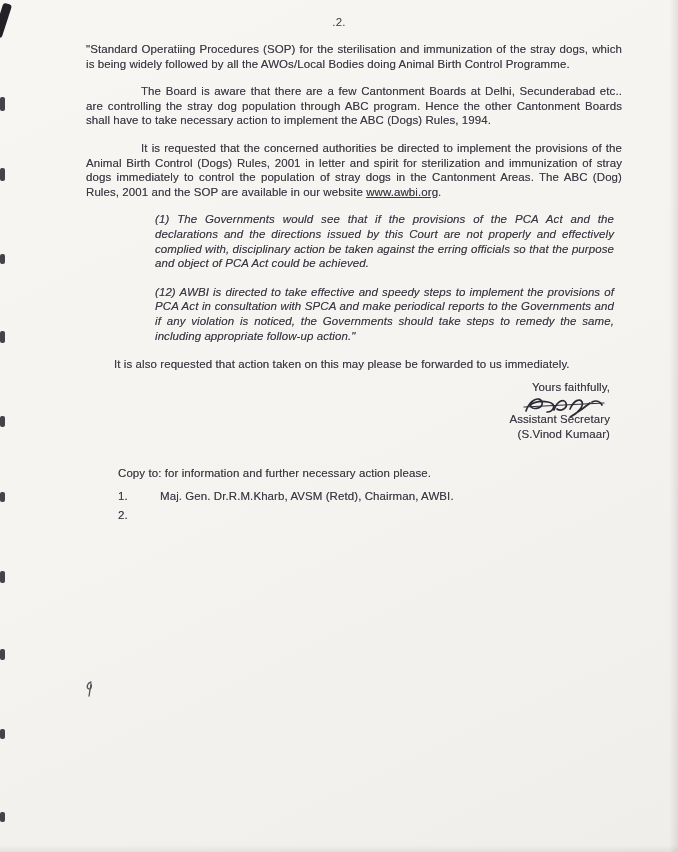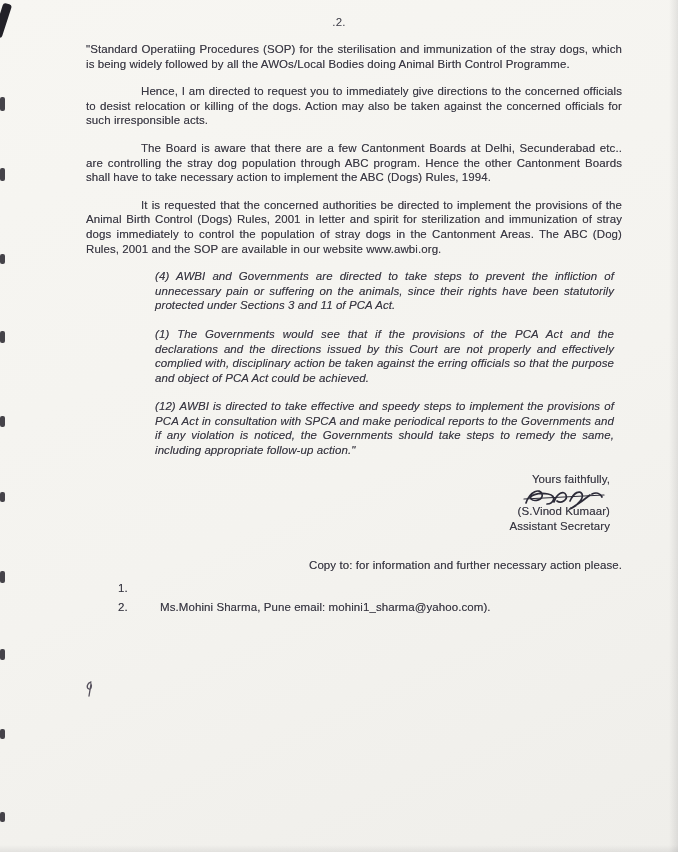--- a/index.html
+++ b/index.html
@@ -17,26 +17,26 @@
   .mark.corner{left:-2px;top:3px;width:9px;height:35px;transform:rotate(18deg);background:#16151c;border-radius:3px;opacity:.95;}
   .pen-mark{position:absolute;left:84px;top:680px;}
   .page-number{position:absolute;top:16px;left:0;width:100%;text-align:center;font-size:11.5px;letter-spacing:.2px;}
   .content{position:absolute;left:86px;top:42px;width:536px;font-size:11.5px;line-height:14.6px;letter-spacing:.08px;
     text-shadow:0 0 .4px rgba(58,57,68,.55);}
   .content p{margin:0 0 13px;text-align:justify;}
   .content p.indent{text-indent:55px;}
   .content p.indent-lg{text-indent:99px;}
   .content p.quote{font-style:italic;margin:0 8px 14px 69px;}
   .content p.closing-line{text-indent:28px;margin-bottom:8px;}
-  .link{color:inherit;cursor:pointer;}
+  .link{color:inherit;text-decoration:underline;cursor:pointer;}
   .closing{text-align:right;padding-right:12px;margin-top:2px;line-height:15px;}
   .sig-wrap{height:24px;margin:-2px 2px -5px 0;}
   .sig-wrap svg{display:inline-block;vertical-align:top;}
   .copy{margin:24px 0 0 32px;}
-  .copy-heading{margin-bottom:8px;text-align:right;}
+  .copy-heading{margin-bottom:8px;}
   .copy-item{display:flex;margin-top:3px;line-height:16px;}
   .copy-item .num{width:42px;flex:0 0 42px;}
 </style>
 </head>
 <body>
 
 <div class="page">
 
   <span class="mark corner"></span>
   <span class="mark" style="top:97px;height:14px"></span>
@@ -55,52 +55,51 @@
       <path d="M7 2 C3 3 2 8 5 9 C7 10 8 6 7 4 L5 16" stroke="#55505c" stroke-width="1.3" fill="none" stroke-linecap="round"></path>
     </svg>
   </span>
 
   <div class="page-number">.2.</div>
 
   <div class="content">
 
     <p>"Standard Operatiing Procedures (SOP) for the sterilisation and immunization of the stray dogs, which is being widely followed by all the AWOs/Local Bodies doing Animal Birth Control Programme.</p>
 
-    <p class="indent">Hence, I am directed to request you to immediately give directions to the concerned officials to desist relocation or killing of the dogs. Action may also be taken against the concerned officials for such irresponsible acts.</p>
 
     <p class="indent">The Board is aware that there are a few Cantonment Boards at Delhi, Secunderabad etc.. are controlling the stray dog population through ABC program. Hence the other Cantonment Boards shall have to take necessary action to implement the ABC (Dogs) Rules, 1994.</p>
 
     <p class="indent"><span>It is requested that the concerned authorities be directed to implement the provisions of the Animal Birth Control (Dogs) Rules, 2001 in letter and spirit for sterilization and immunization of stray dogs immediately to control the population of stray dogs in the Cantonment Areas. The ABC (Dog) Rules, 2001 and the SOP are available in our website </span><a class="link">www.awbi.org</a><span>.</span></p>
 
 
-    <p class="quote">(4) AWBI and Governments are directed to take steps to prevent the infliction of unnecessary pain or suffering on the animals, since their rights have been statutorily protected under Sections 3 and 11 of PCA Act.</p>
     <p class="quote">(1) The Governments would see that if the provisions of the PCA Act and the declarations and the directions issued by this Court are not properly and effectively complied with, disciplinary action be taken against the erring officials so that the purpose and object of PCA Act could be achieved.</p>
     <p class="quote">(12) AWBI is directed to take effective and speedy steps to implement the provisions of PCA Act in consultation with SPCA and make periodical reports to the Governments and if any violation is noticed, the Governments should take steps to remedy the same, including appropriate follow-up action."</p>
 
+    <p class="closing-line">It is also requested that action taken on this may please be forwarded to us immediately.</p>
 
     <div class="closing">
       <div>Yours faithfully,</div>
       <div class="sig-wrap">
         <svg width="88" height="26" viewBox="0 0 88 26">
           <path d="M6 18 C10 6 20 3 22 9 C24 15 14 17 11 14 C8 11 18 7 28 9 C38 11 33 19 27 19 M34 17 C37 8 44 5 46 10 C48 15 41 19 37 16 M50 16 C54 7 60 5 62 9 C64 13 58 20 52 23 C46 26 58 20 70 10 M72 9 C76 7 80 8 82 12" stroke="#2c2b38" stroke-width="1.7" stroke-linecap="round" fill="none"></path>
           <path d="M4 14 L84 10" stroke="#2c2b38" stroke-width="1.2" stroke-linecap="round" fill="none"></path>
         </svg>
       </div>
+      <div>Assistant Secretary</div>
       <div>(S.Vinod Kumaar)</div>
-      <div>Assistant Secretary</div>
     </div>
 
     <div class="copy">
       <div class="copy-heading">Copy to: for information and further necessary action please.</div>
       <div class="copy-item">
         <span class="num">1.</span>
+        <span>Maj. Gen. Dr.R.M.Kharb, AVSM (Retd), Chairman, AWBI.</span>
       </div>
       <div class="copy-item">
         <span class="num">2.</span>
-        <span>Ms.Mohini Sharma, Pune email: mohini1_sharma@yahoo.com).</span>
       </div>
     </div>
 
   </div>
 
   <div class="edge-right"></div>
   <div class="edge-bottom"></div>
 </div>
 
 </body></html>

